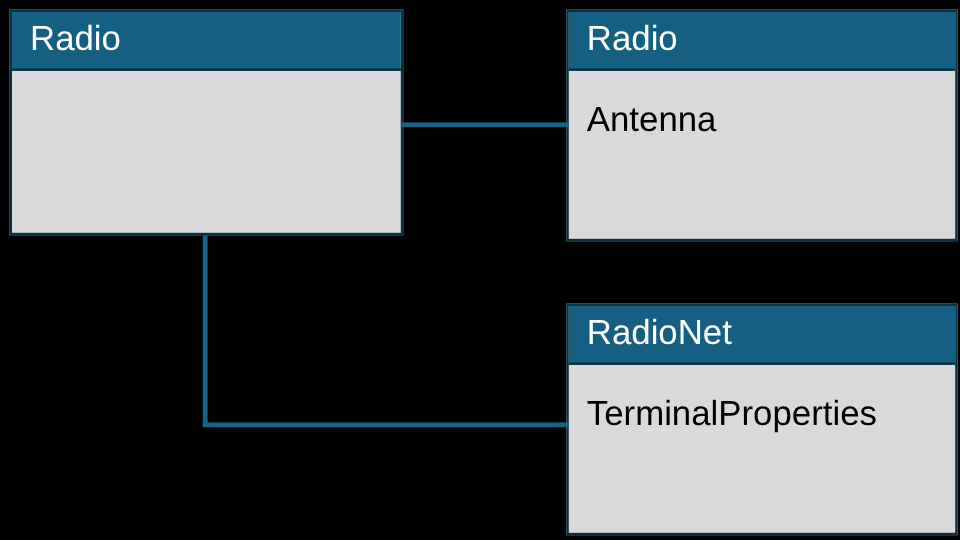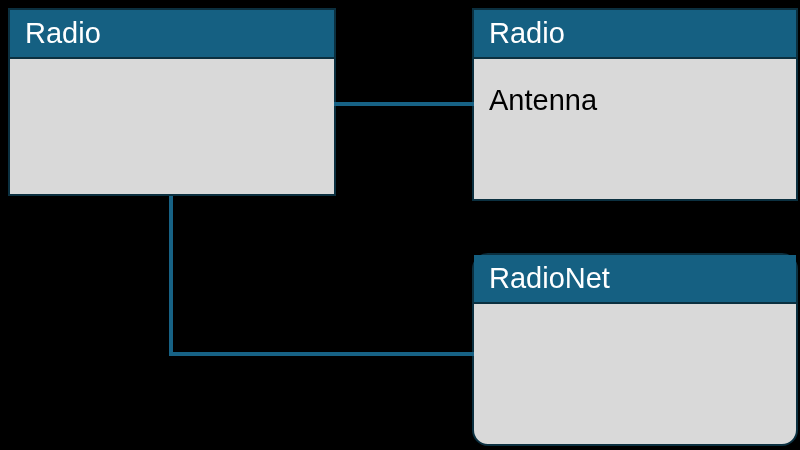--- a/index.html
+++ b/index.html
@@ -41,21 +41,21 @@
   }
   .node-body {
     padding: 21px 15px 0 15px;
     color: var(--body-text);
     font-size: 29px;
     line-height: 40px;
     white-space: nowrap;
   }
   #node-radio    { left: 8px;   top: 8px;   width: 328px; height: 188px; }
   #node-site     { left: 472px; top: 8px;   width: 326px; height: 193px; }
-  #node-radionet { left: 472px; top: 253px; width: 326px; height: 193px; border-radius: 16px; }
+  #node-radionet { left: 472px; top: 253px; width: 326px; height: 193px; }
 
   .connector {
     position: absolute;
     background: var(--connector);
   }
   #conn-radio-site      { left: 334px; top: 102px; width: 140px; height: 4px; }
   #conn-radio-radionet-v{ left: 169px; top: 196px; width: 4px;   height: 160px; }
   #conn-radio-radionet-h{ left: 169px; top: 352px; width: 305px; height: 4px; }
 </style>
 </head>
@@ -75,20 +75,23 @@
     </div>
     <div class="node-body">
       <span>Antenna</span>
     </div>
   </div>
 
   <div class="node" id="node-radionet">
     <div class="node-header">
       <span>RadioNet</span>
     </div>
+    <div class="node-body">
+      <span>TerminalProperties</span>
+    </div>
   </div>
 
   <div class="connector" id="conn-radio-site"></div>
 
   <div class="connector" id="conn-radio-radionet-v"></div>
   <div class="connector" id="conn-radio-radionet-h"></div>
 
 </div>
 
 </body></html>

